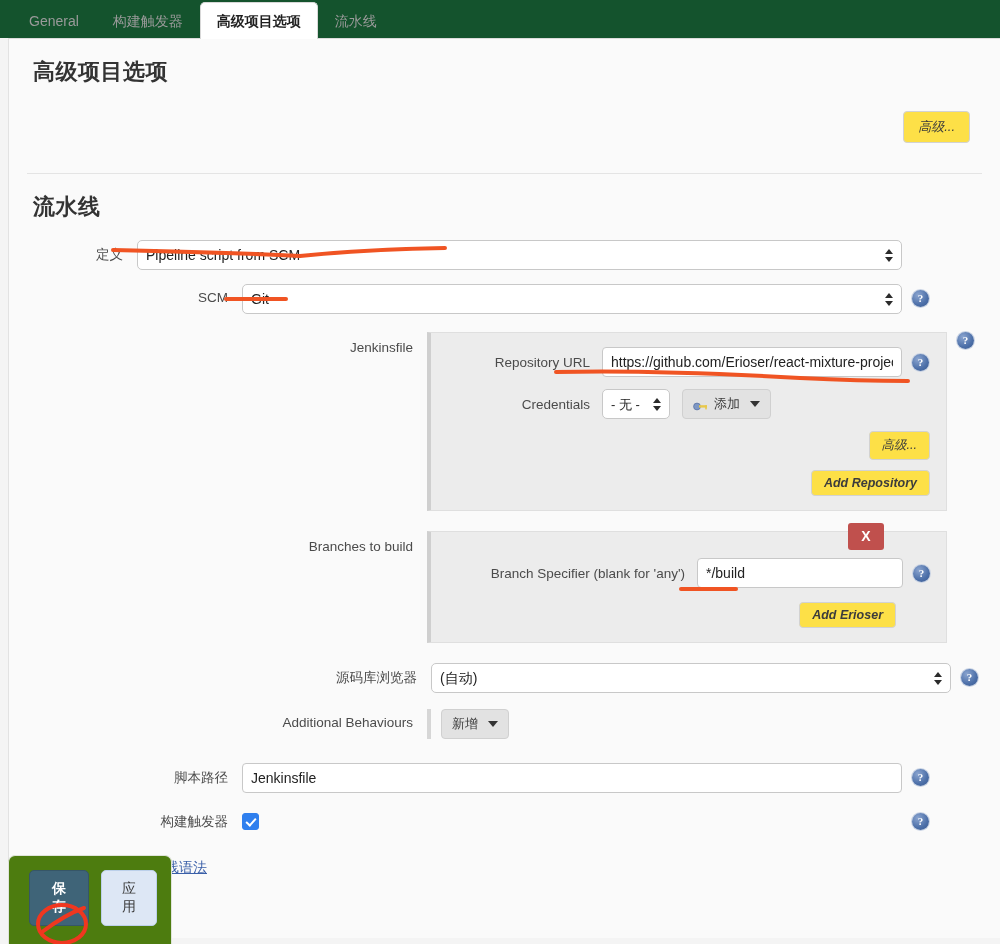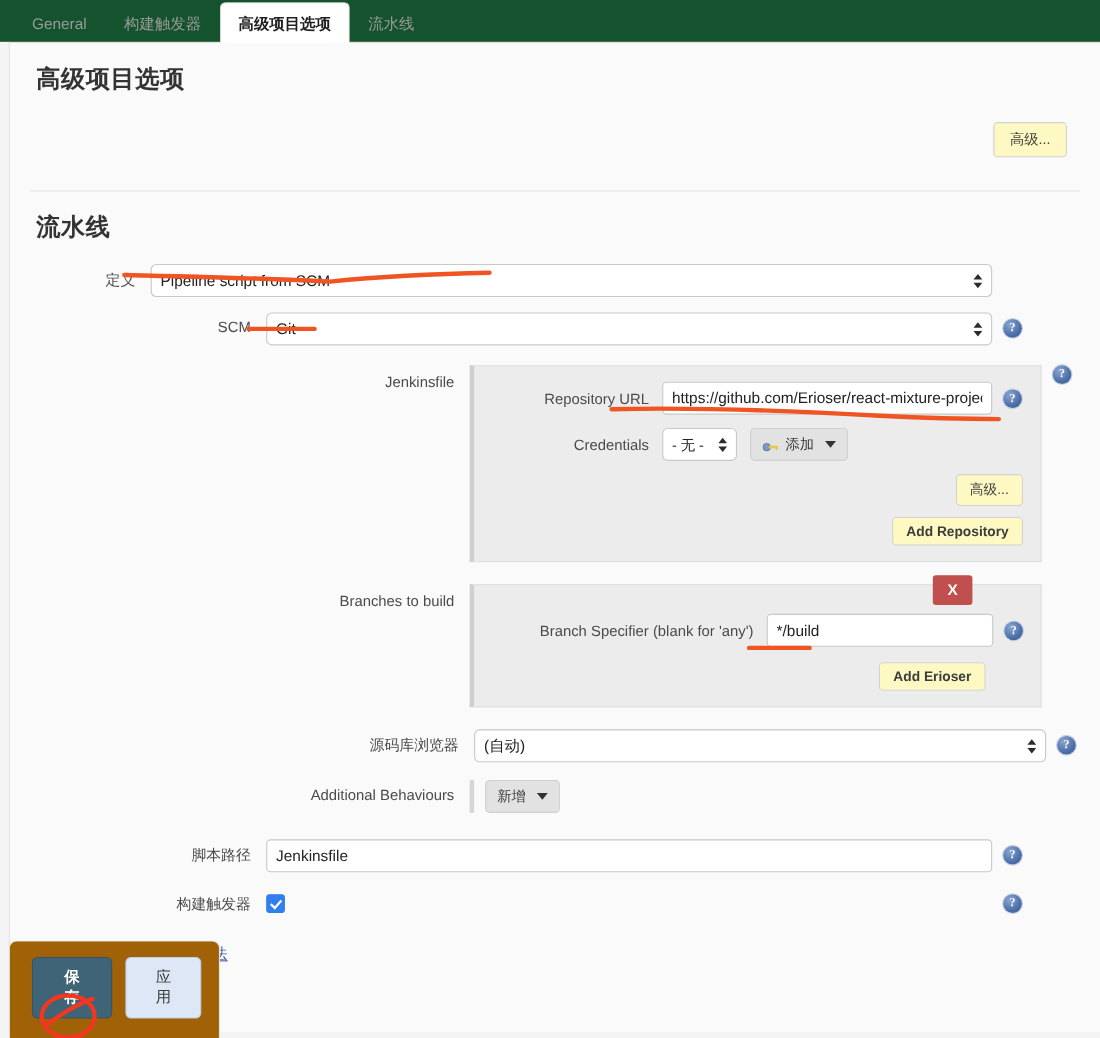--- a/index.html
+++ b/index.html
@@ -150,26 +150,27 @@
     box-shadow: 0 0 0 1px #c9d3e4;
     font-family: "Liberation Serif", serif;
   }
 
   
   .btn {
     display: inline-block;
     font-family: "Liberation Sans", "DejaVu Sans", sans-serif;
     font-size: 13px;
     color: #3c3c3c;
-    background: #fef9c3;
+    background: #fde047;
     border: 1px solid #d2d2d2;
     border-radius: 4px;
     padding: 6px 14px;
     cursor: pointer;
     white-space: nowrap;
+    font-style: italic;
   }
   .btn.bold { font-weight: bold; }
   .btn.small { padding: 5px 12px; font-size: 12.5px; }
 
   
   .subpanel {
     background: #ececec;
     border: 1px solid #dfdfdf;
     border-left: 4px solid #cfcfcf;
     padding: 14px 16px 14px 16px;
@@ -262,22 +263,22 @@
     text-decoration: underline;
     font-size: 14px;
     cursor: pointer;
   }
 
   
   .savebar {
     position: absolute;
     left: 8px;
     bottom: 0;
-    width: 192px;
-    background: #a16207;
+    width: 164px;
+    background: #4d7c0f;
     border: 1px solid #dfe4da;
     border-bottom: none;
     border-top-left-radius: 7px;
     border-top-right-radius: 7px;
     padding: 14px 16px 18px 20px;
     box-sizing: border-box;
     display: flex;
     gap: 12px;
     align-items: center;
   }

